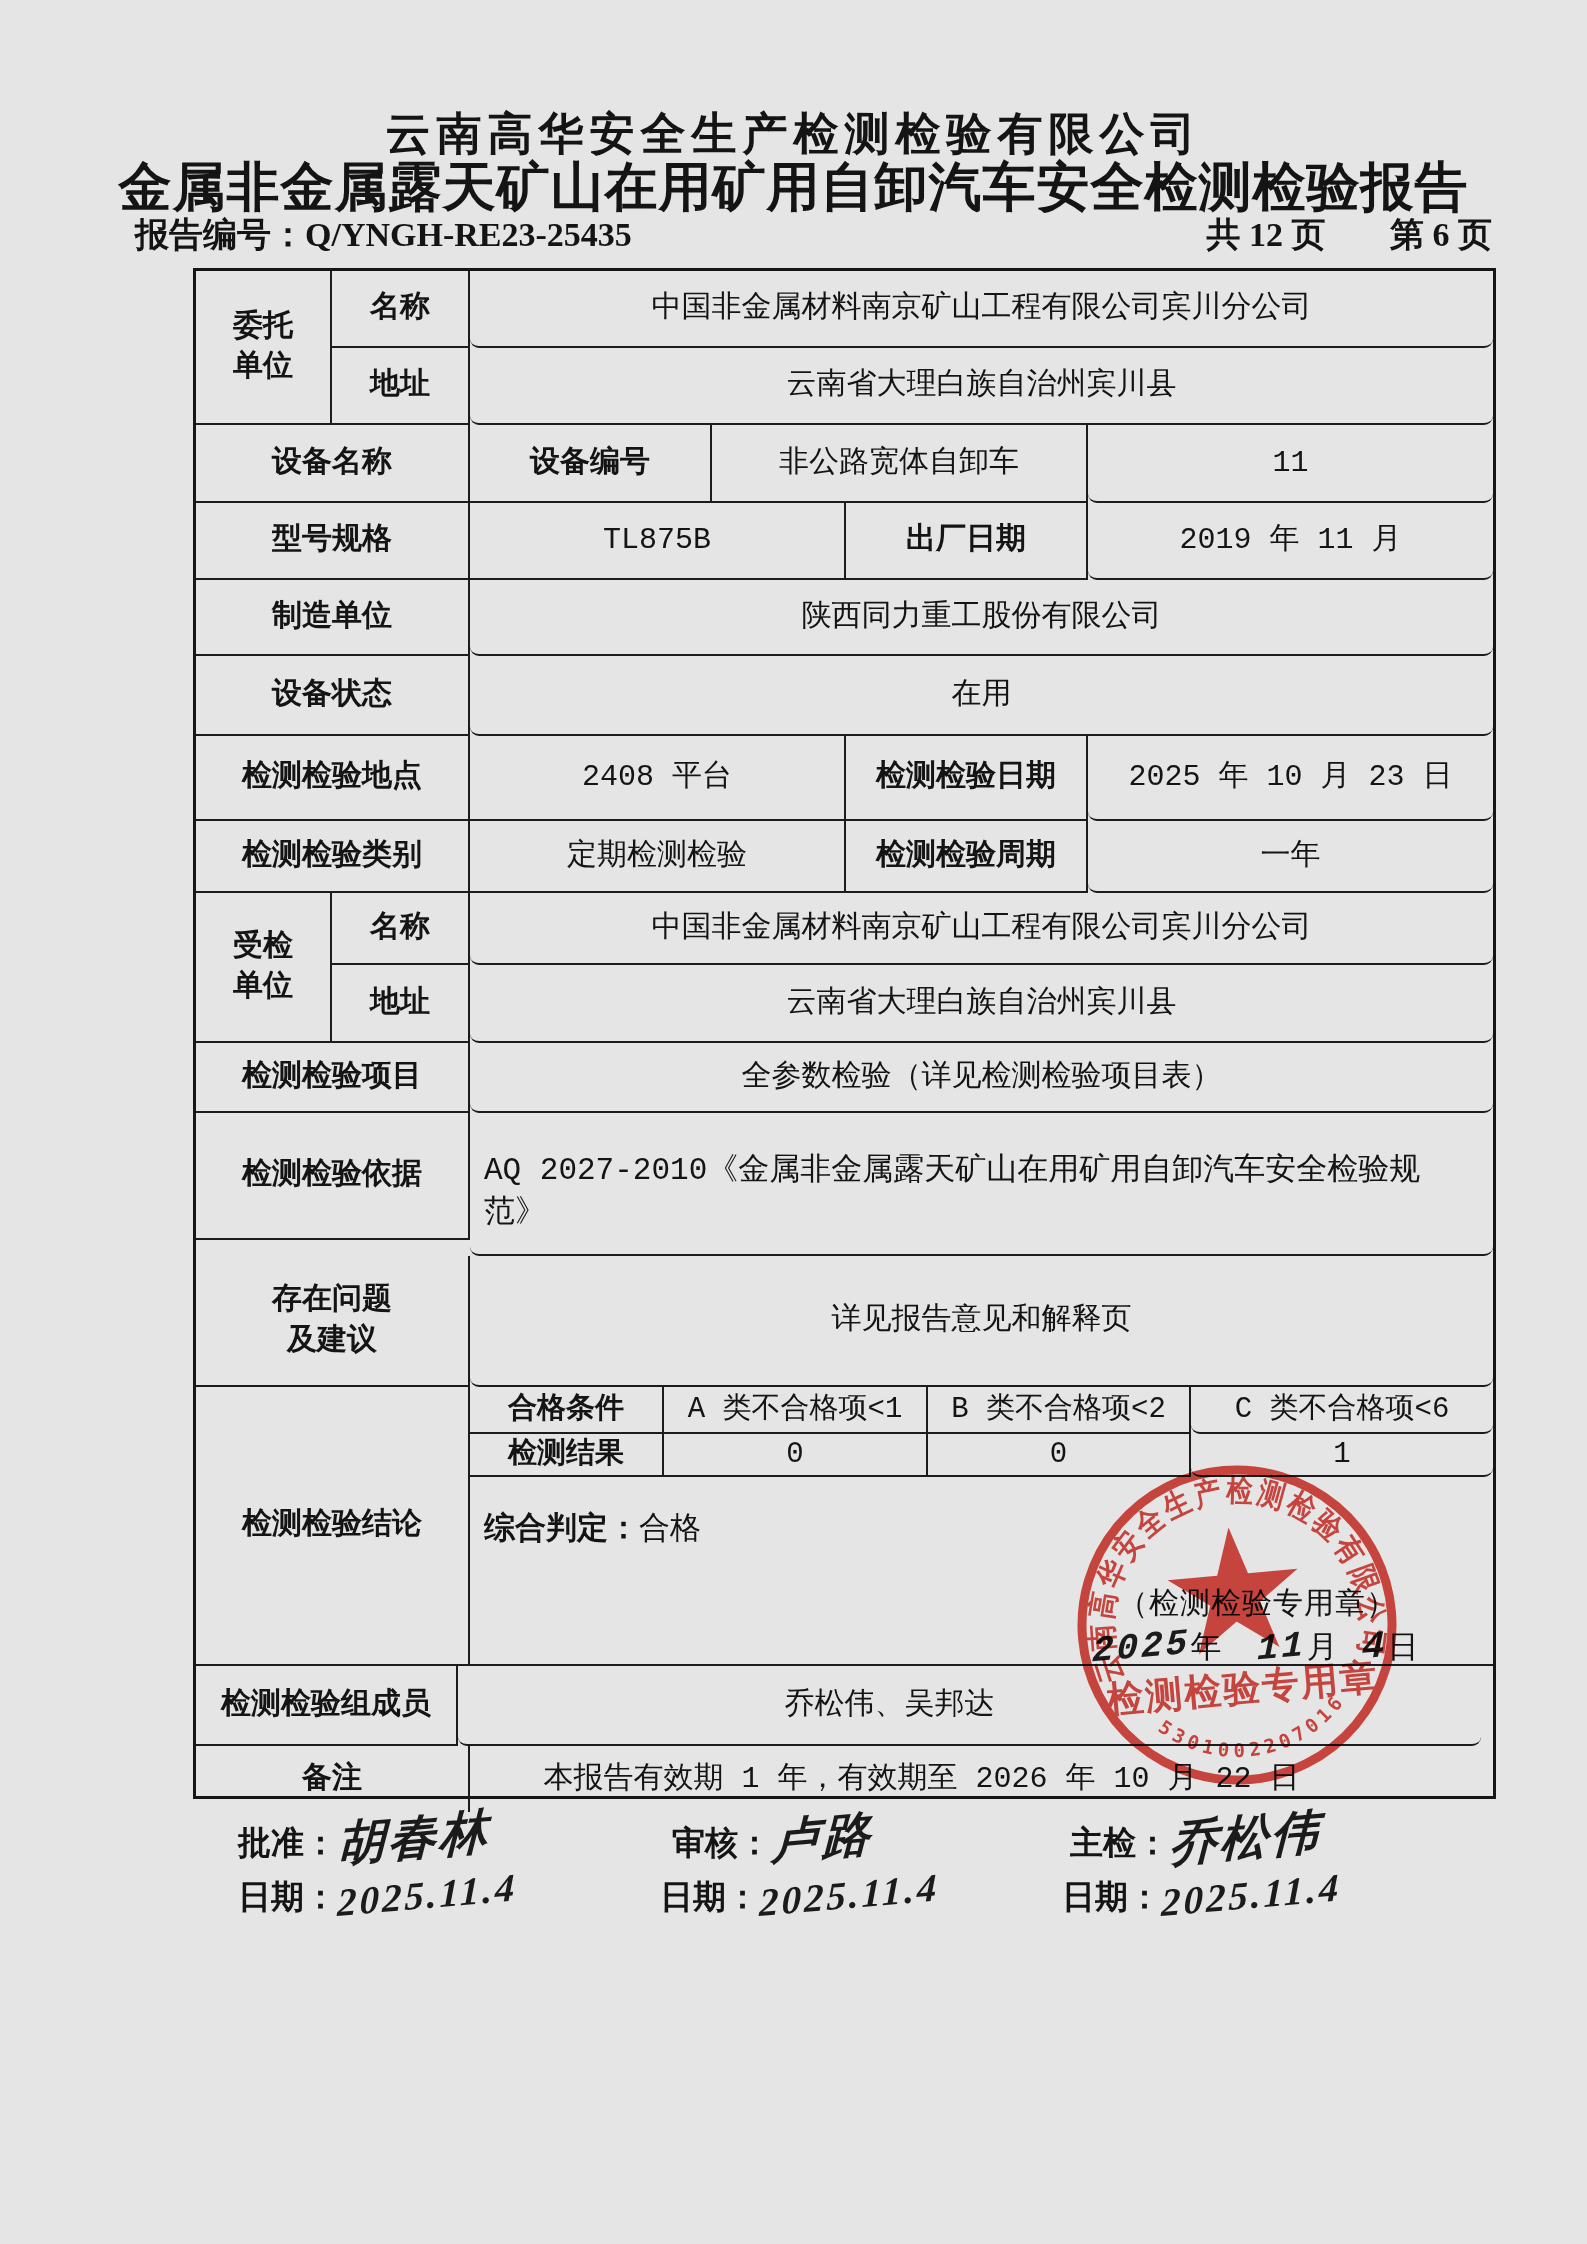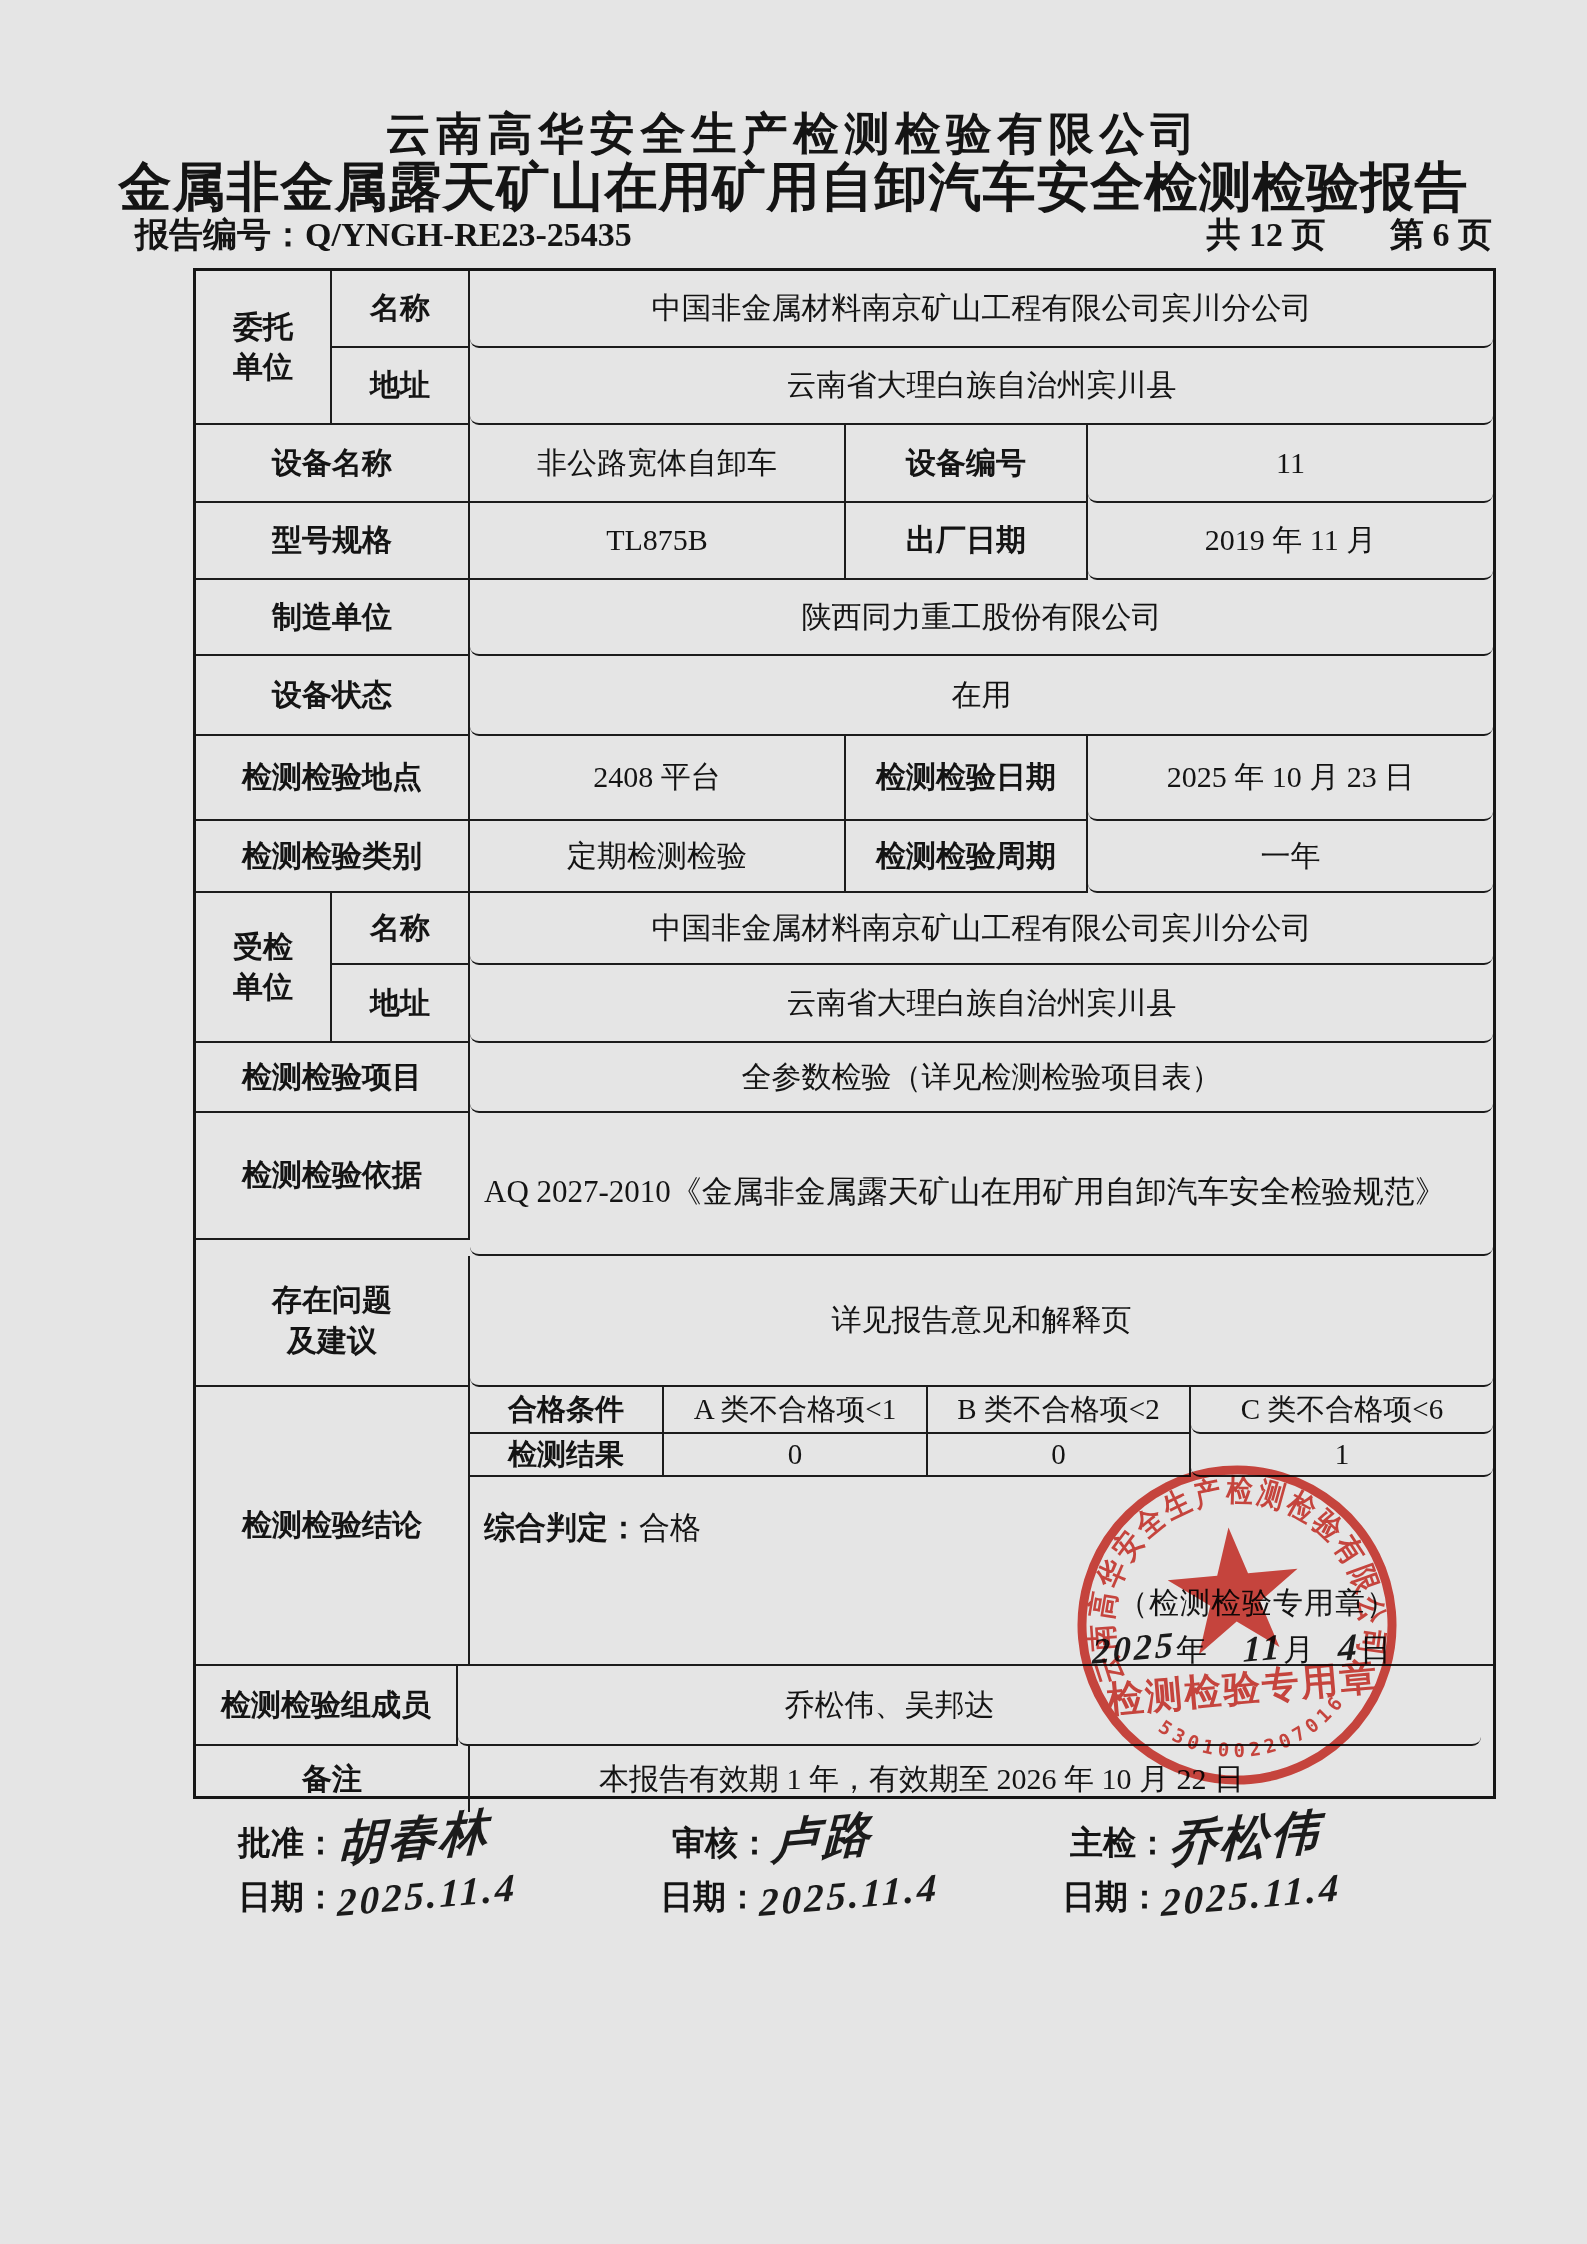--- a/index.html
+++ b/index.html
@@ -6,21 +6,21 @@
   .page{position:relative;width:1587px;height:2244px;background:#e5e5e5;overflow:hidden;
         font-family:"Liberation Serif","DejaVu Serif",serif;color:#141414;}
   .title{position:absolute;left:0;right:0;text-align:center;font-weight:bold;white-space:nowrap;}
   .title1{top:104px;font-size:45px;letter-spacing:6px;}
   .title2{top:152px;font-size:53px;letter-spacing:1px;}
   .meta{position:absolute;left:135px;right:95px;top:212px;display:flex;justify-content:space-between;
         font-size:34px;font-weight:bold;}
   .meta-right span{margin-left:56px;}
   
   .tbl{position:absolute;left:193px;top:268px;width:1297px;height:1525px;
-       border:3.5px solid #161616;box-sizing:content-box;font-size:30px;}
+       border:3.5px solid #161616;box-sizing:content-box;font-size:30px;font-family:Liberation Mono, monospace;}
   .r{display:flex;}
   .vs{display:flex;flex-direction:column;}
   .c{display:flex;align-items:center;justify-content:center;text-align:center;box-sizing:border-box;
      border-right:2.4px solid #1c1c1c;border-bottom:2.4px solid #1c1c1c;line-height:1.35;}
   .lbl{font-weight:bold;}
   .noR{border-right:none!important;border-radius:9px;}
   .noB{border-bottom:none!important;}
   .pre{white-space:pre-line;}
   .leftal{justify-content:flex-start;text-align:left;padding:0 14px;margin-top:16px;}
   .small{font-size:29px;}
@@ -83,22 +83,22 @@
         </div>
         <div class="r">
           <div class="c lbl" style="width:138px;height:77px">地址</div>
           <div class="c noR" style="width:1023px;height:77px">云南省大理白族自治州宾川县</div>
         </div>
       </div>
     </div>
 
     <div class="r">
       <div class="c lbl" style="width:274px;height:78px">设备名称</div>
+      <div class="c lbl" style="width:242px;height:78px">设备编号</div>
       <div class="c" style="width:376px;height:78px">非公路宽体自卸车</div>
-      <div class="c lbl" style="width:242px;height:78px">设备编号</div>
       <div class="c noR" style="width:405px;height:78px">11</div>
     </div>
 
     <div class="r">
       <div class="c lbl" style="width:274px;height:77px">型号规格</div>
       <div class="c" style="width:376px;height:77px">TL875B</div>
       <div class="c lbl" style="width:242px;height:77px">出厂日期</div>
       <div class="c noR" style="width:405px;height:77px">2019 年 11 月</div>
     </div>
 

